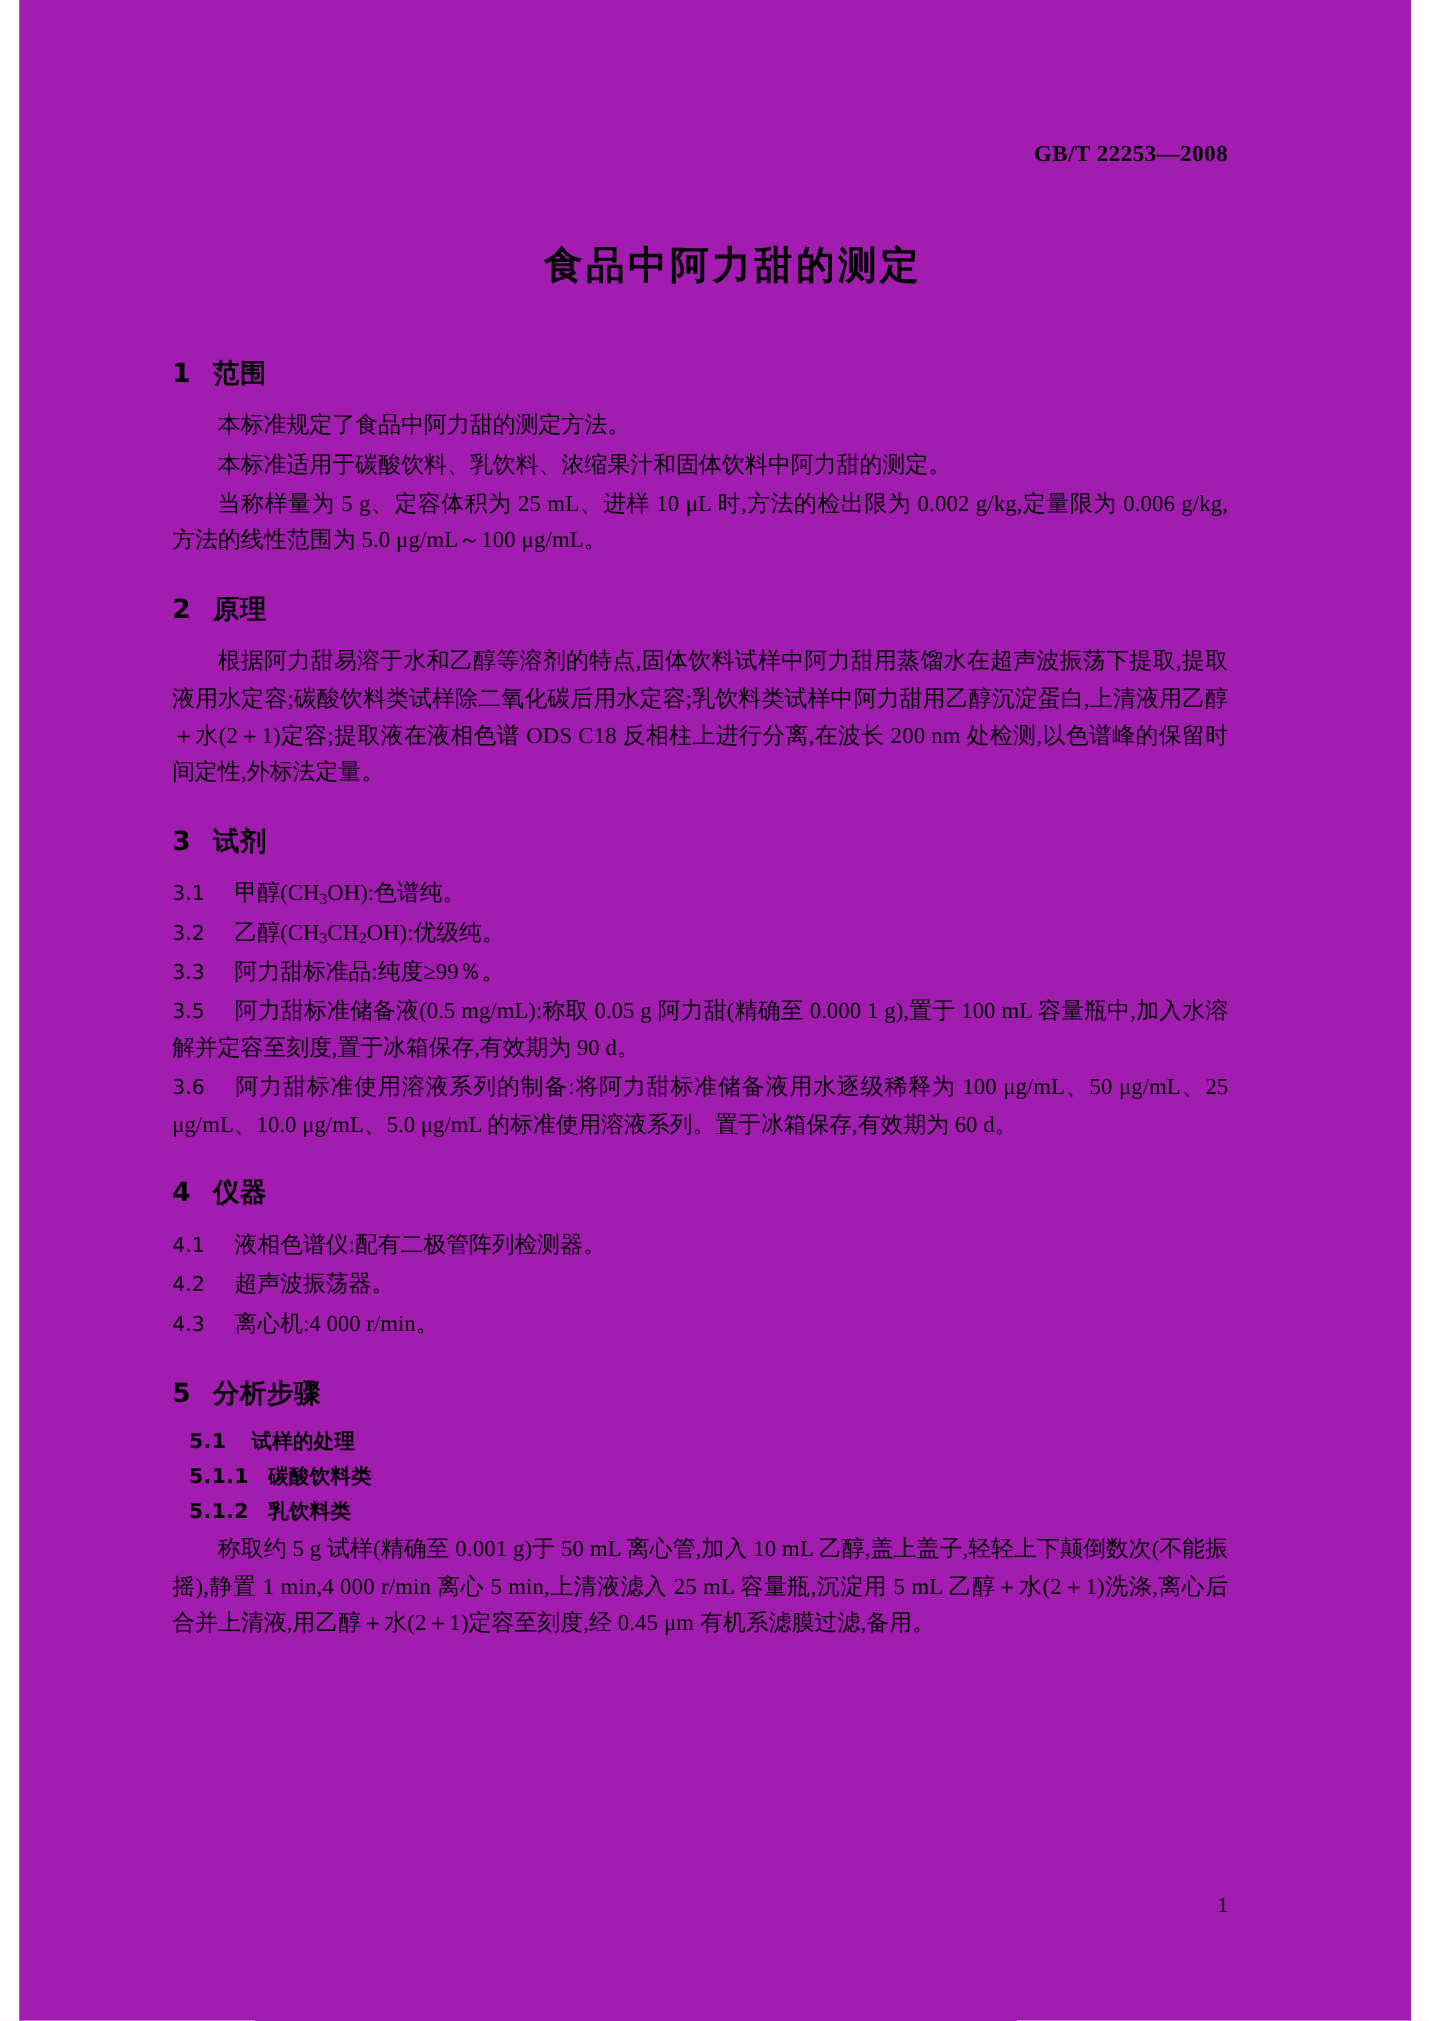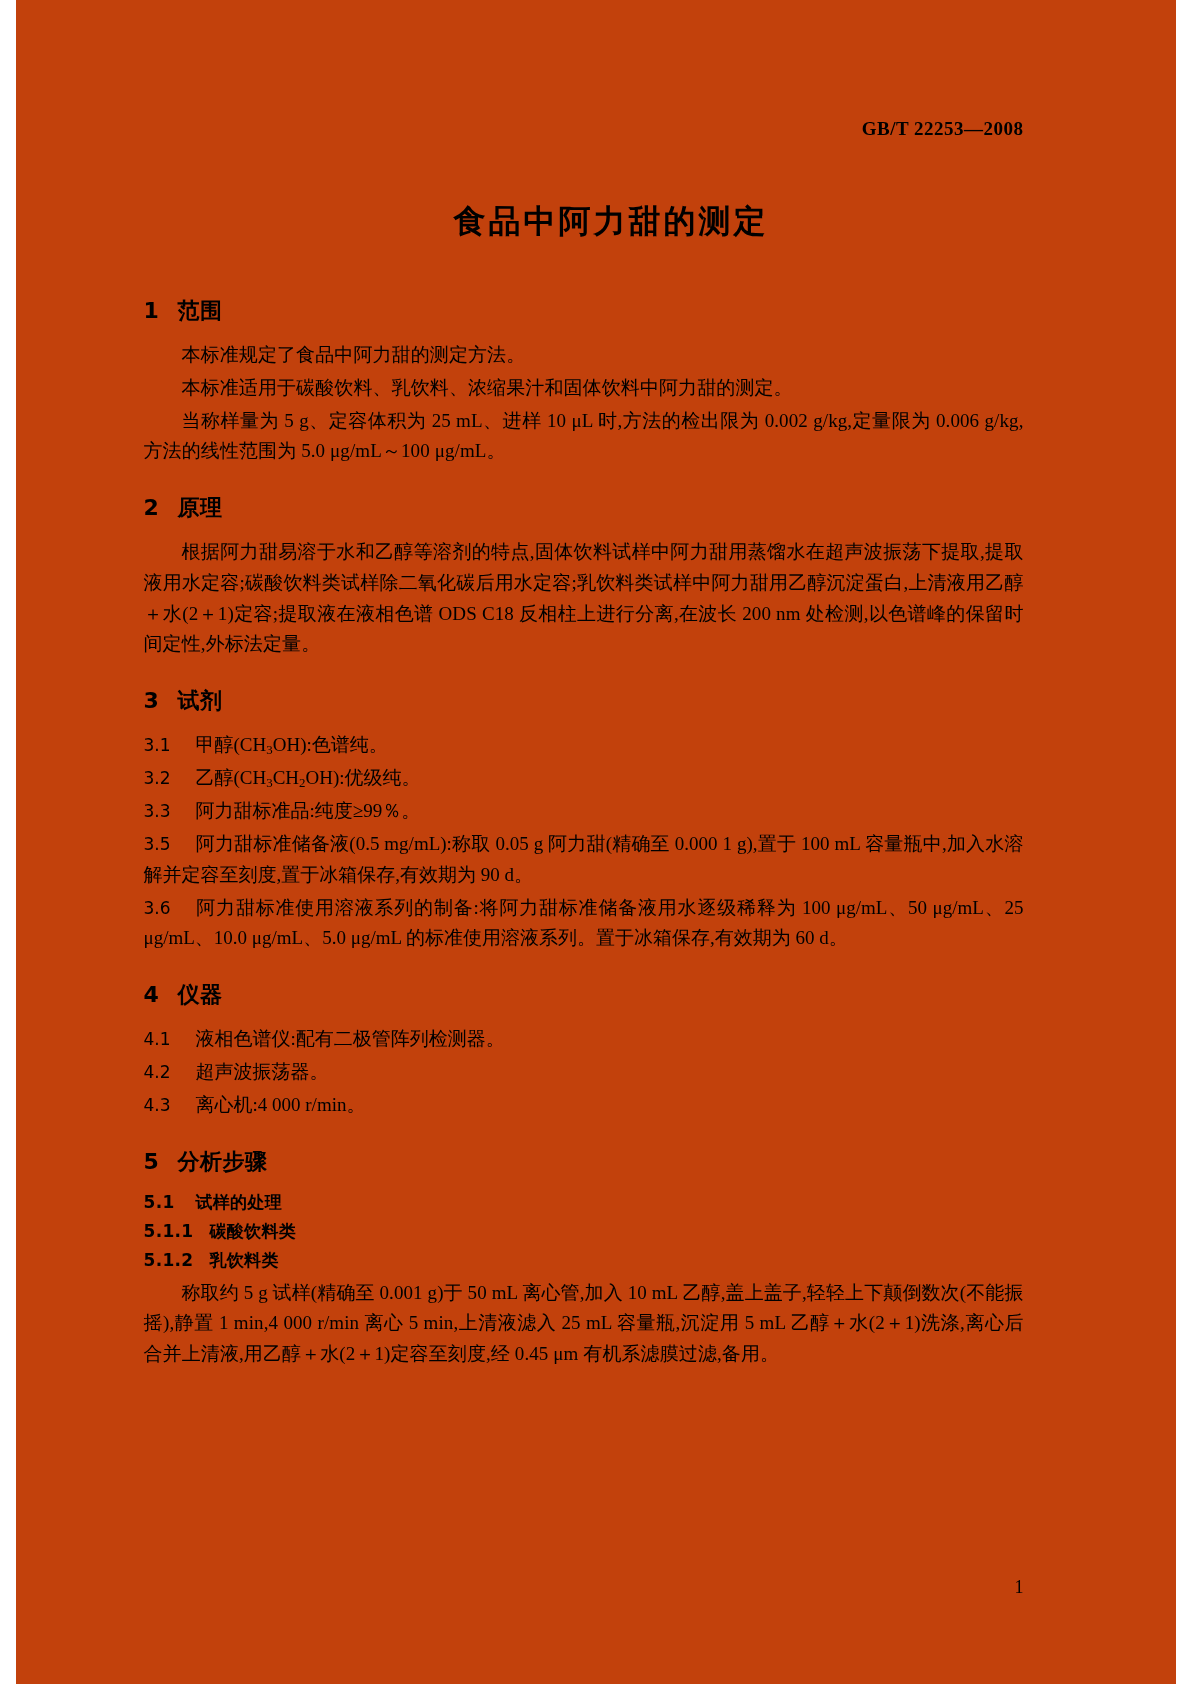--- a/index.html
+++ b/index.html
@@ -9,21 +9,21 @@
   }
   body {
     font-family: "Liberation Serif", "DejaVu Serif", serif;
     color: #000000;
   }
   .page {
     position: relative;
     width: 1160px;
     height: 1684px;
     margin: 0 auto;
-    background: #c2410c;
+    background: #a21caf;
     box-sizing: border-box;
     padding: 0;
     overflow: hidden;
   }
 
   
   .page-header {
     position: absolute;
     top: 118px;
     left: 128px;
@@ -79,21 +79,21 @@
   }
   .num-xwide {
     display: inline-block;
     min-width: 66px;
   }
 
   h3.subclause {
     font-family: "DejaVu Sans", "Liberation Sans", sans-serif;
     font-weight: bold;
     font-size: 17px;
-    margin: 0 0 6px 0;
+    margin: 0 0 6px 14px;
     padding: 0;
     letter-spacing: 0.3px;
   }
 
   p.para {
     font-size: 19px;
     line-height: 1.62;
     margin: 0 0 2px 0;
     text-align: justify;
     text-justify: inter-ideograph;

